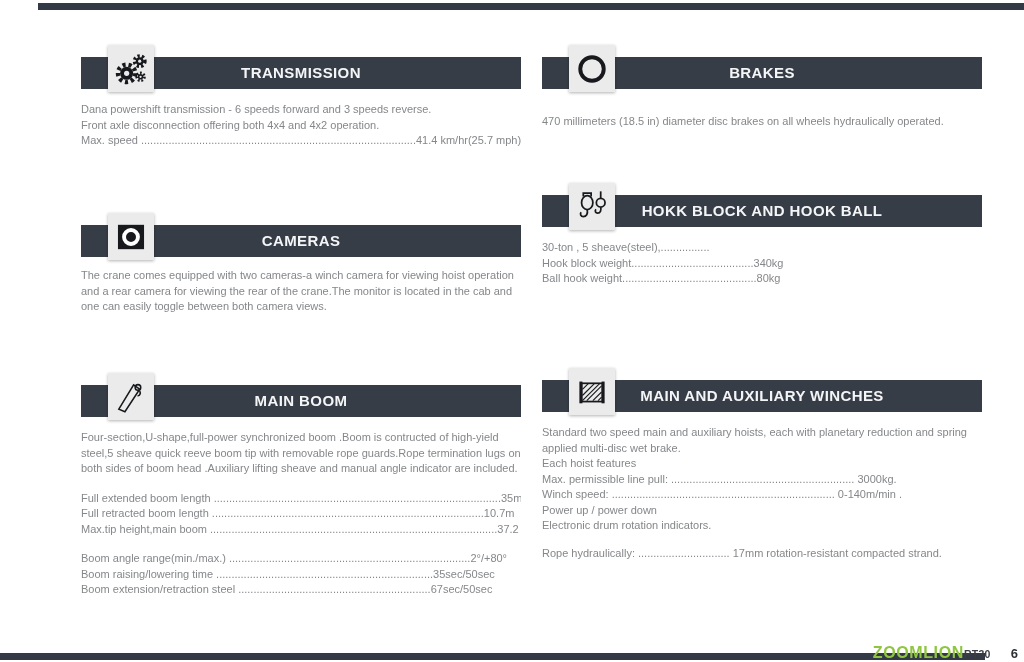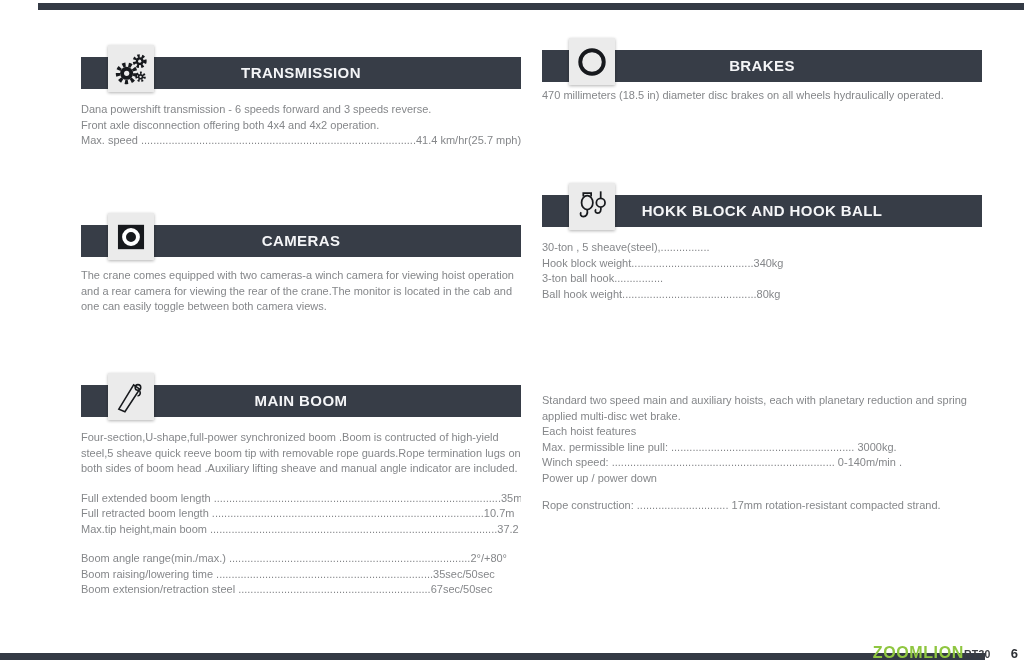--- a/index.html
+++ b/index.html
@@ -14,21 +14,21 @@
   .col-right{left:542px;}
 
   .sec-header{position:relative;height:32px;background:#373d47;}
   .sec-title{color:#f4f5f7;font-size:15px;font-weight:700;letter-spacing:.4px;
              text-align:center;line-height:32px;white-space:nowrap;}
   .icon-box{position:absolute;left:27px;top:-12px;width:46px;height:47px;background:#ebebeb;
             box-shadow:0 1px 3px rgba(0,0,0,.3);display:flex;align-items:center;justify-content:center;}
   .icon-box svg{display:block;}
 
   .sec-body{color:#85878a;font-size:11px;line-height:15.5px;}
-  .m13{margin-top:13px;} .m14{margin-top:6px;} .m11{margin-top:11px;}
+  .m13{margin-top:13px;} .m14{margin-top:25px;} .m11{margin-top:11px;}
   .body-line{white-space:nowrap;overflow:hidden;}
   .para{width:440px;}
   .gap{height:14px;}
   .gap12{height:12px;}
 
   .footer{position:absolute;top:644px;right:6px;display:flex;align-items:baseline;}
   .brand{color:#8fc640;font-size:16px;font-weight:700;letter-spacing:.6px;}
   .model{color:#3a3d42;font-size:10.5px;font-weight:700;letter-spacing:.3px;}
   .pagenum{color:#2e3136;font-size:13px;font-weight:700;margin-left:20px;}
 </style>
@@ -57,21 +57,21 @@
       </div>
       <div class="sec-title">TRANSMISSION</div>
     </div>
     <div class="sec-body m13">
       <div class="body-line">Dana powershift transmission - 6 speeds forward and 3 speeds reverse.</div>
       <div class="body-line">Front axle disconnection offering both 4x4 and 4x2 operation.</div>
       <div class="body-line">Max. speed ..........................................................................................41.4 km/hr(25.7 mph)</div>
     </div>
   </div>
 
-  <div class="section col-right" style="top:50px">
+  <div class="section col-right" style="top:57px">
     <div class="sec-header">
       <div class="icon-box">
         <svg width="40" height="40" viewBox="0 0 46 46">
           <circle cx="23" cy="23" r="13.5" fill="none" stroke="#17191d" stroke-width="4.5"></circle>
         </svg>
       </div>
       <div class="sec-title">BRAKES</div>
     </div>
     <div class="sec-body m14">
       <div class="body-line">470 millimeters (18.5 in) diameter disc brakes on all wheels hydraulically operated.</div>
@@ -88,21 +88,20 @@
           <line x1="33" y1="5" x2="33" y2="13"></line>
           <circle cx="33" cy="18" r="5"></circle>
           <path d="M33 23 c1 4 -0.5 7 -3.5 7 c-2.5 0 -3.5 -2.5 -2 -4.5"></path>
         </svg>
       </div>
       <div class="sec-title">HOKK BLOCK AND HOOK BALL</div>
     </div>
     <div class="sec-body m13">
       <div class="body-line">30-ton , 5 sheave(steel),................</div>
       <div class="body-line">Hook block weight........................................340kg</div>
-      <div class="body-line">3-ton ball hook................</div>
       <div class="body-line">Ball hook weight............................................80kg</div>
     </div>
   </div>
 
   <div class="section col-left" style="top:225px">
     <div class="sec-header">
       <div class="icon-box">
         <svg width="40" height="40" viewBox="0 0 46 46">
           <rect x="8" y="9" width="30" height="28" fill="#17191d"></rect>
           <circle cx="23" cy="23" r="8" fill="none" stroke="#ffffff" stroke-width="4.5"></circle>
@@ -133,28 +132,47 @@
       <div class="body-line">Full retracted boom length .........................................................................................10.7m</div>
       <div class="body-line">Max.tip height,main boom ..............................................................................................37.2</div>
       <div class="gap"></div>
       <div class="body-line">Boom angle range(min./max.) ...............................................................................2°/+80°</div>
       <div class="body-line">Boom raising/lowering time .......................................................................35sec/50sec</div>
       <div class="body-line">Boom extension/retraction steel ...............................................................67sec/50sec</div>
     </div>
   </div>
 
   <div class="section col-right" style="top:380px">
+    <div class="sec-header">
+      <div class="icon-box">
+        <svg width="40" height="40" viewBox="0 0 46 46">
+          <rect x="8.5" y="11" width="3.5" height="25" fill="#17191d"></rect>
+          <rect x="34" y="11" width="3.5" height="25" fill="#17191d"></rect>
+          <rect x="11" y="13" width="24" height="21" fill="none" stroke="#17191d" stroke-width="2"></rect>
+          <g stroke="#17191d" stroke-width="1.3">
+            <line x1="12" y1="20" x2="19" y2="13"></line>
+            <line x1="12" y1="27" x2="26" y2="13"></line>
+            <line x1="12" y1="33" x2="32" y2="13"></line>
+            <line x1="17" y1="33" x2="34" y2="16"></line>
+            <line x1="24" y1="33" x2="34" y2="23"></line>
+            <line x1="30" y1="33" x2="34" y2="29"></line>
+          </g>
+        </svg>
+      </div>
+      <div class="sec-title">MAIN AND AUXILIARY WINCHES</div>
+    </div>
     <div class="sec-body m13">
       <div class="para">Standard two speed main and auxiliary hoists, each with planetary reduction and spring applied multi-disc wet brake.</div>
       <div class="body-line">Each hoist features</div>
       <div class="body-line">Max. permissible line pull: ............................................................ 3000kg.</div>
       <div class="body-line">Winch speed: ......................................................................... 0-140m/min .</div>
       <div class="body-line">Power up / power down</div>
+      <div class="body-line">Electronic drum rotation indicators.</div>
       <div class="gap12"></div>
-      <div class="body-line">Rope construction: .............................. 17mm rotation-resistant compacted strand.</div>
+      <div class="body-line">Rope hydraulically: .............................. 17mm rotation-resistant compacted strand.</div>
     </div>
   </div>
 
   <div class="footer">
     <span class="brand">ZOOMLION</span>
     <span class="model">RT30</span>
     <span class="pagenum">6</span>
   </div>
 
 </div>

